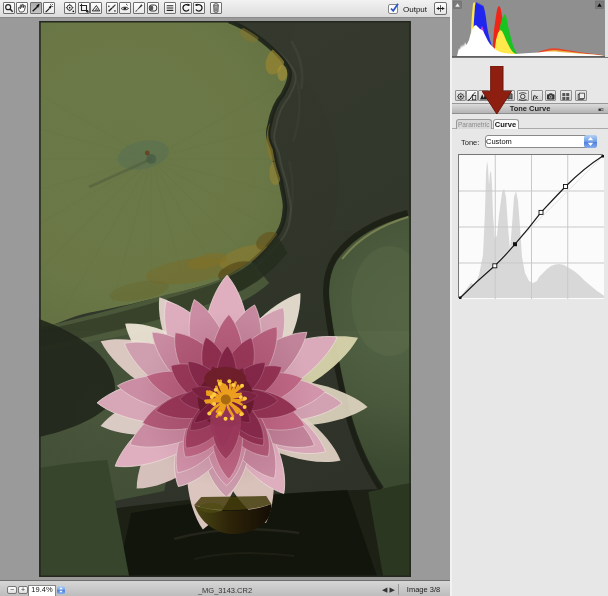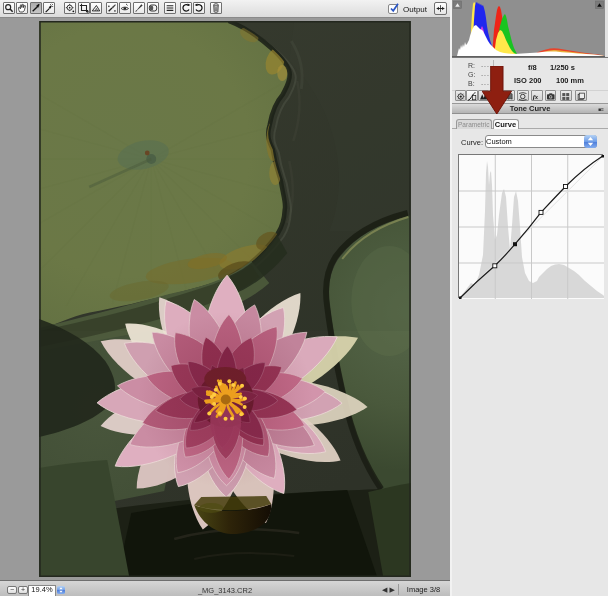--- a/index.html
+++ b/index.html
@@ -385,33 +385,20 @@
 <path d="M80,56 L86,52 92,50 98,48.6 102,48.2 106,48.6 112,49.6 118,50.6 124,51.6 130,52.4 136,53.2 142,54 148,54.8 152,56 Z" fill="#e8432a"></path>
 <path d="M84,56 L90,52.6 96,50.8 102,50 108,50.4 114,51.2 120,52 126,52.8 132,53.6 140,54.4 148,55.2 152,56 Z" fill="#e8b23a"></path>
 <path d="M5,56 L6,52 7,48 8,50 9,45 10,48 11,44 12,47 13,42 14,45 15,44 16,42 17,40 18,36 19,33 20,30 22,26 24,25 26,27 28,29 30,30 31,31 32,33 34,37 36,41 38,44 40,46 42,48 44,50 46,51 48,52 52,53 56,53.6 62,54 70,53.6 78,53 86,52.4 92,51.8 98,51.4 104,51.6 110,52.2 118,52.8 126,53.4 134,54 142,54.6 150,55.4 152,56 Z" fill="#fff"></path>
 <rect x="0" y="56.2" width="156" height="1.2" fill="#555"></rect>
 <rect x="1.5" y="1" width="8" height="7.5" fill="#7b7b7b" stroke="#696969" stroke-width="0.5"></rect>
 <path d="M3.2,6.8 L5.5,3.2 7.8,6.8 Z" fill="#ececec"></path>
 <rect x="143.5" y="1" width="8" height="7.5" fill="#7b7b7b" stroke="#696969" stroke-width="0.5"></rect>
 <path d="M145.2,6.8 L147.5,3.2 149.8,6.8 Z" fill="#0a0a0a"></path>
 </svg></div>
       <div style="position:absolute;left:153px;top:0;width:3px;height:57px;background:#e2e2e2"></div>
-<div id="info">
-<div class="rgb" style="left:16px;top:4px">R:</div>
-        <div class="rgbd" style="left:29px;top:4px">---</div>
-<div class="rgb" style="left:16px;top:13px">G:</div>
-        <div class="rgbd" style="left:29px;top:13px">---</div>
-<div class="rgb" style="left:16px;top:22px">B:</div>
-        <div class="rgbd" style="left:29px;top:22px">---</div>
-<div id="vertdiv"></div>
-<div class="exif" style="left:76px;top:5px">f/8</div>
-        <div class="exif" style="left:98px;top:5px">1/250 s</div>
-<div class="exif" style="left:62px;top:18px">ISO 200</div>
-        <div class="exif" style="left:104px;top:18px">100 mm</div>
-</div>
 <div id="tabrow">
         <div class="ptb" style="left:2.5px;background:linear-gradient(#ebebeb,#d2d2d2);">
           <svg viewBox="0 0 12 12">
             <circle cx="6" cy="6" r="3.6" fill="none" stroke="#222" stroke-width="1.1"></circle>
             <circle cx="6" cy="6" r="1.5" fill="#222"></circle>
             <path d="M6,1 L6,2.2 M6,9.8 L6,11 M1,6 L2.2,6 M9.8,6 L11,6 M2.5,2.5 l0.9,0.9 M8.6,8.6 l0.9,0.9 M9.5,2.5 l-0.9,0.9 M3.4,8.6 l-0.9,0.9" stroke="#222" stroke-width="0.8"></path>
           </svg>
         </div>
         <div class="ptb" style="left:14px;background:linear-gradient(#fdfdfd,#e2e2e2);">
           <svg viewBox="0 0 12 12">
@@ -468,21 +455,21 @@
             <rect x="4" y="1.5" width="7" height="7" fill="#eee" stroke="#222" stroke-width="0.9"></rect>
           </svg>
         </div>
       </div>
 <div id="tcheader">Tone Curve<span id="tcmenu">■≡</span></div>
 <div id="ttabs">
         <div class="ttab" id="tpara">Parametric</div>
         <div class="ttab" id="tpoint">Curve</div>
       </div>
 <div id="curverow">
-        <span id="curvelbl">Curve:</span>
+        <span id="curvelbl">Tone:</span>
         <div id="dropdown">Custom<svg width="13" height="13" viewBox="0 0 13 13">
             <defs>
               <linearGradient id="sg" x1="0" y1="0" x2="0" y2="1">
                 <stop offset="0" stop-color="#b5d2f4"></stop>
                 <stop offset="0.5" stop-color="#6f9ee8"></stop>
                 <stop offset="0.51" stop-color="#4a7ad8"></stop>
                 <stop offset="1" stop-color="#84aef0"></stop>
               </linearGradient>
             </defs>
             <rect width="13" height="13" rx="3" fill="url(#sg)"></rect>

